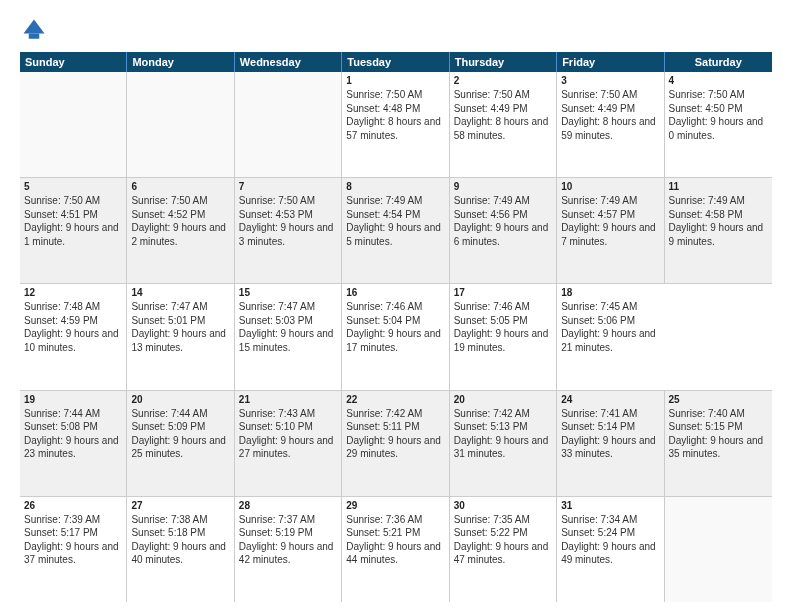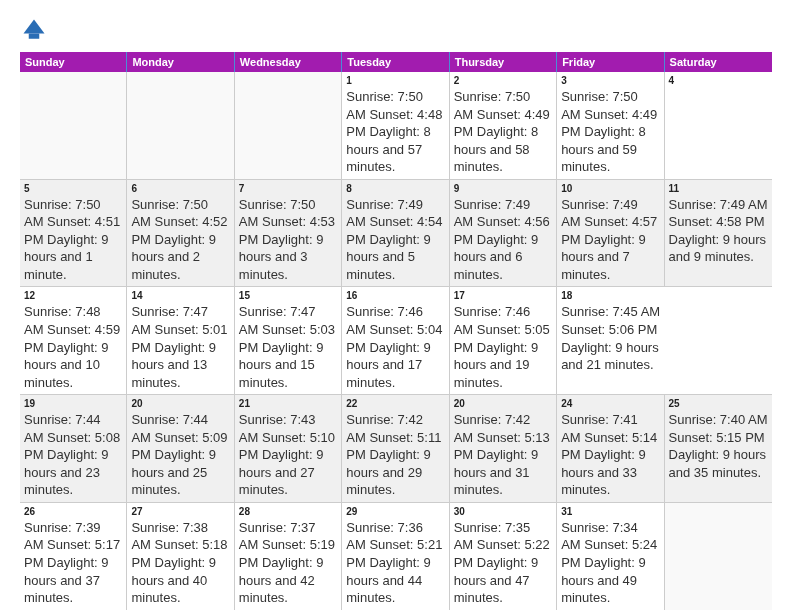--- a/index.html
+++ b/index.html
@@ -60,31 +60,31 @@
       color: #444;
     }
     .calendar {
       flex: 1;
       display: flex;
       flex-direction: column;
     }
     .cal-header {
       display: grid;
       grid-template-columns: repeat(7, 1fr);
-      background: #a21caf;
+      background: #0c4a6e;
     }
     .cal-header-cell {
       color: #fff;
       font-size: 11px;
       font-weight: bold;
       padding: 4px 5px;
       text-align: left;
       border-right: 1px solid #4a8dd5;
     }
-    .cal-header-cell:last-child { border-right: none; }
+    .cal-header-cell:last-child { border-right: none; text-align: center; }
     .cal-body {
       display: flex;
       flex-direction: column;
       flex: 1;
     }
     .cal-row {
       display: grid;
       grid-template-columns: repeat(7, 1fr);
       flex: 1;
       border-bottom: 1px solid #ccc;
@@ -102,21 +102,21 @@
     .cal-cell:last-child { border-right: none; }
     .cal-cell.empty { background: #f9f9f9; }
     .cal-cell.shaded { background: #f0f0f0; }
     .day-num {
       font-size: 10px;
       font-weight: bold;
       color: #222;
       margin-bottom: 2px;
     }
     .cell-text {
-      font-size: 13px;
+      font-size: 10px;
       line-height: 1.35;
       color: #333;
     }
   </style>
 </head>
 <body>
 
 <div class="page">
   <div class="header">
     <div class="logo">
@@ -166,20 +166,24 @@
           </div>
           <div class="cal-cell">
             <div class="day-num">3</div>
             <div class="cell-text">Sunrise: 7:50 AM
 Sunset: 4:49 PM
 Daylight: 8 hours
 and 59 minutes.</div>
           </div>
           <div class="cal-cell">
             <div class="day-num">4</div>
+            <div class="cell-text">Sunrise: 7:50 AM
+Sunset: 4:50 PM
+Daylight: 9 hours
+and 0 minutes.</div>
           </div>
         </div>
         <div class="cal-row">
           <div class="cal-cell shaded">
             <div class="day-num">5</div>
             <div class="cell-text">Sunrise: 7:50 AM
 Sunset: 4:51 PM
 Daylight: 9 hours
 and 1 minute.</div>
           </div>

